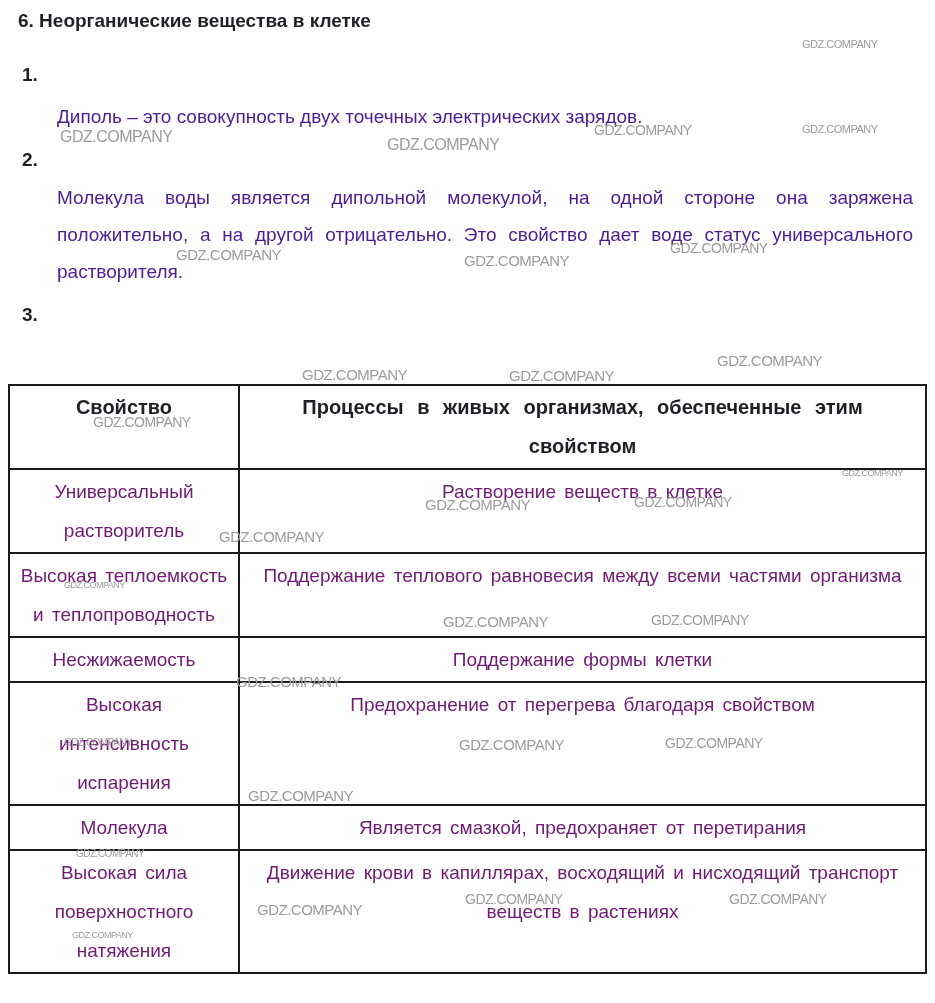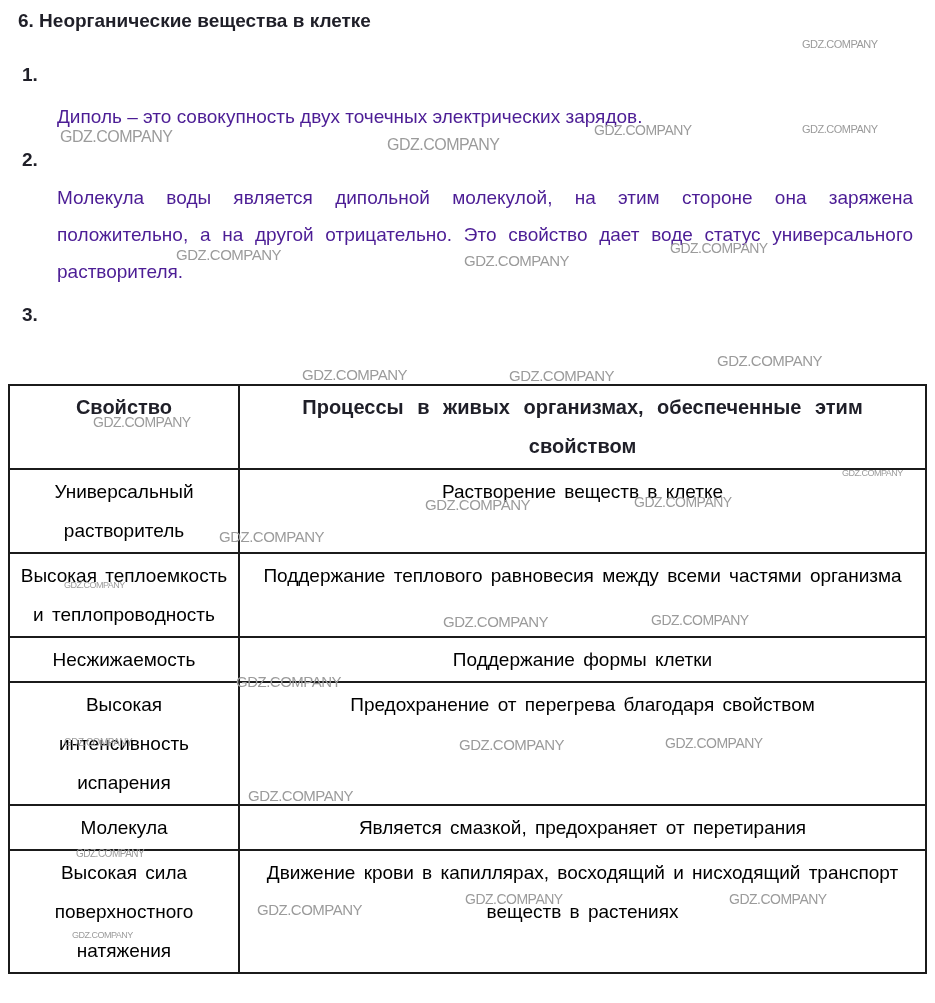--- a/index.html
+++ b/index.html
@@ -51,21 +51,21 @@
     table-layout: fixed;
   }
   table.props col.c1 { width: 230px; }
   table.props th, table.props td {
     border: 2px solid #1b1b1b;
     padding: 2px 8px;
     font-size: 19px;
     line-height: 39px;
     text-align: center;
     vertical-align: top;
-    color: #000000;
+    color: #701a75;
     word-spacing: 3px;
   }
   table.props th {
     font-size: 20px;
     font-weight: bold;
     color: #1f1f28;
     word-spacing: 8px;
   }
 
   .wm-layer {
@@ -87,21 +87,21 @@
 <body>
 
 <div class="page">
 
   <h1 class="title">6. Неорганические вещества в клетке</h1>
 
   <div class="qnum n1">1.</div>
   <p class="para">Диполь – это совокупность двух точечных электрических зарядов.</p>
 
   <div class="qnum n2">2.</div>
-  <p class="para justified">Молекула воды является дипольной молекулой, на этим стороне она заряжена положительно, а на другой отрицательно. Это свойство дает воде статус универсального растворителя.</p>
+  <p class="para justified">Молекула воды является дипольной молекулой, на одной стороне она заряжена положительно, а на другой отрицательно. Это свойство дает воде статус универсального растворителя.</p>
 
   <div class="qnum n3">3.</div>
 
   <table class="props">
     <colgroup>
         <col class="c1">
         <col class="c2">
       </colgroup>
     <thead>
       <tr>

